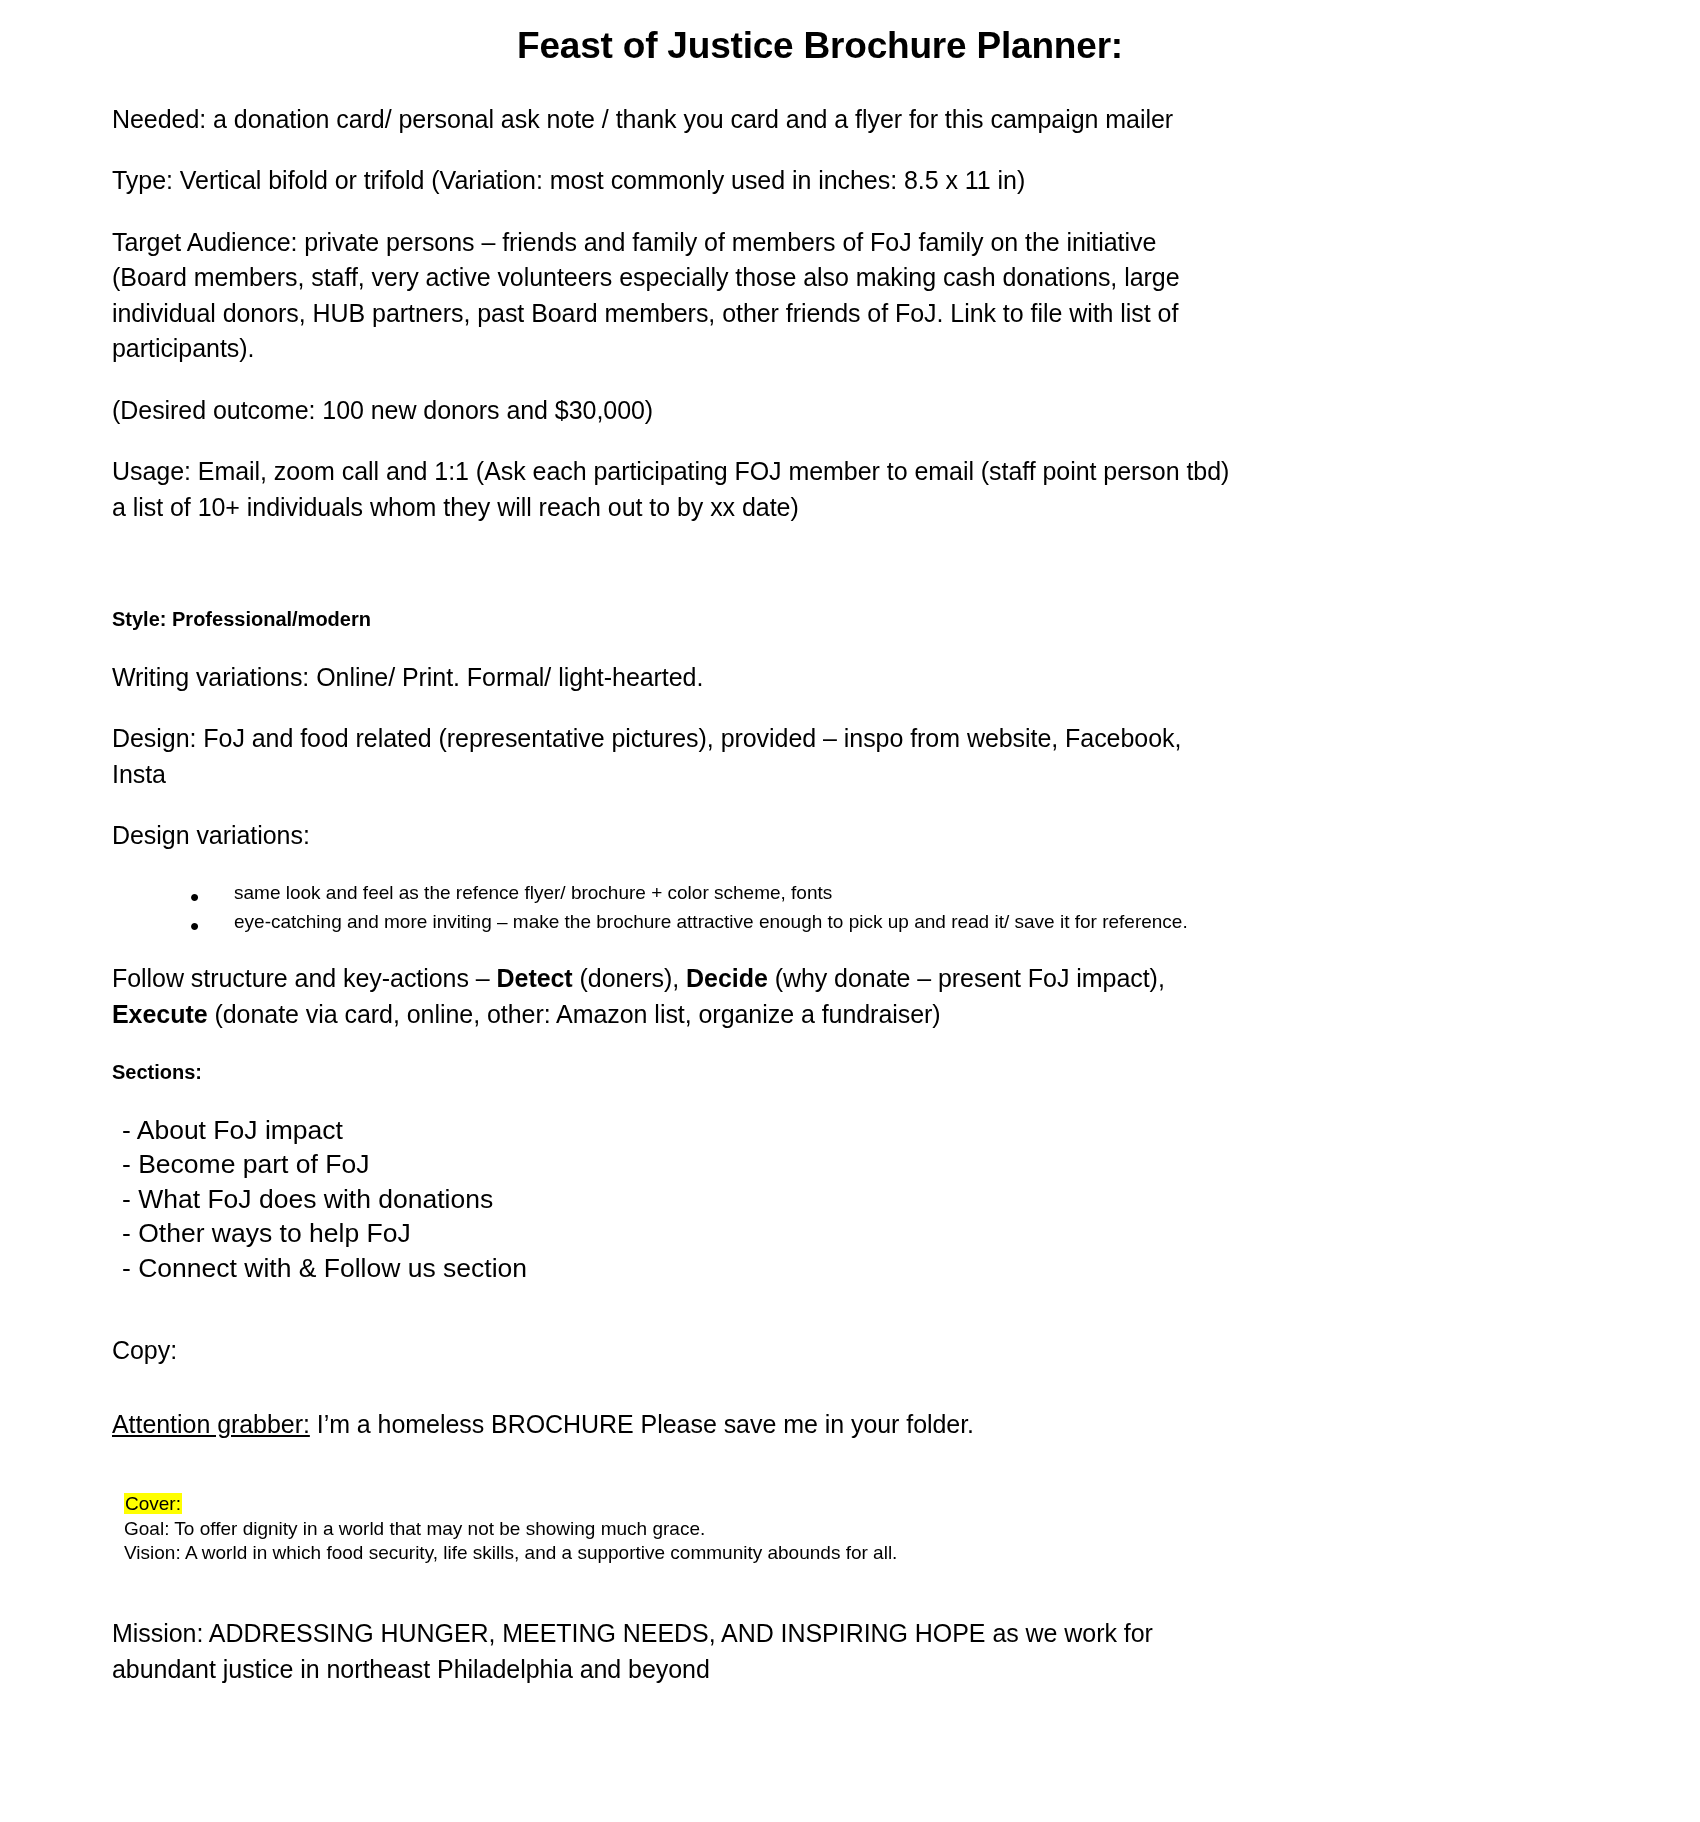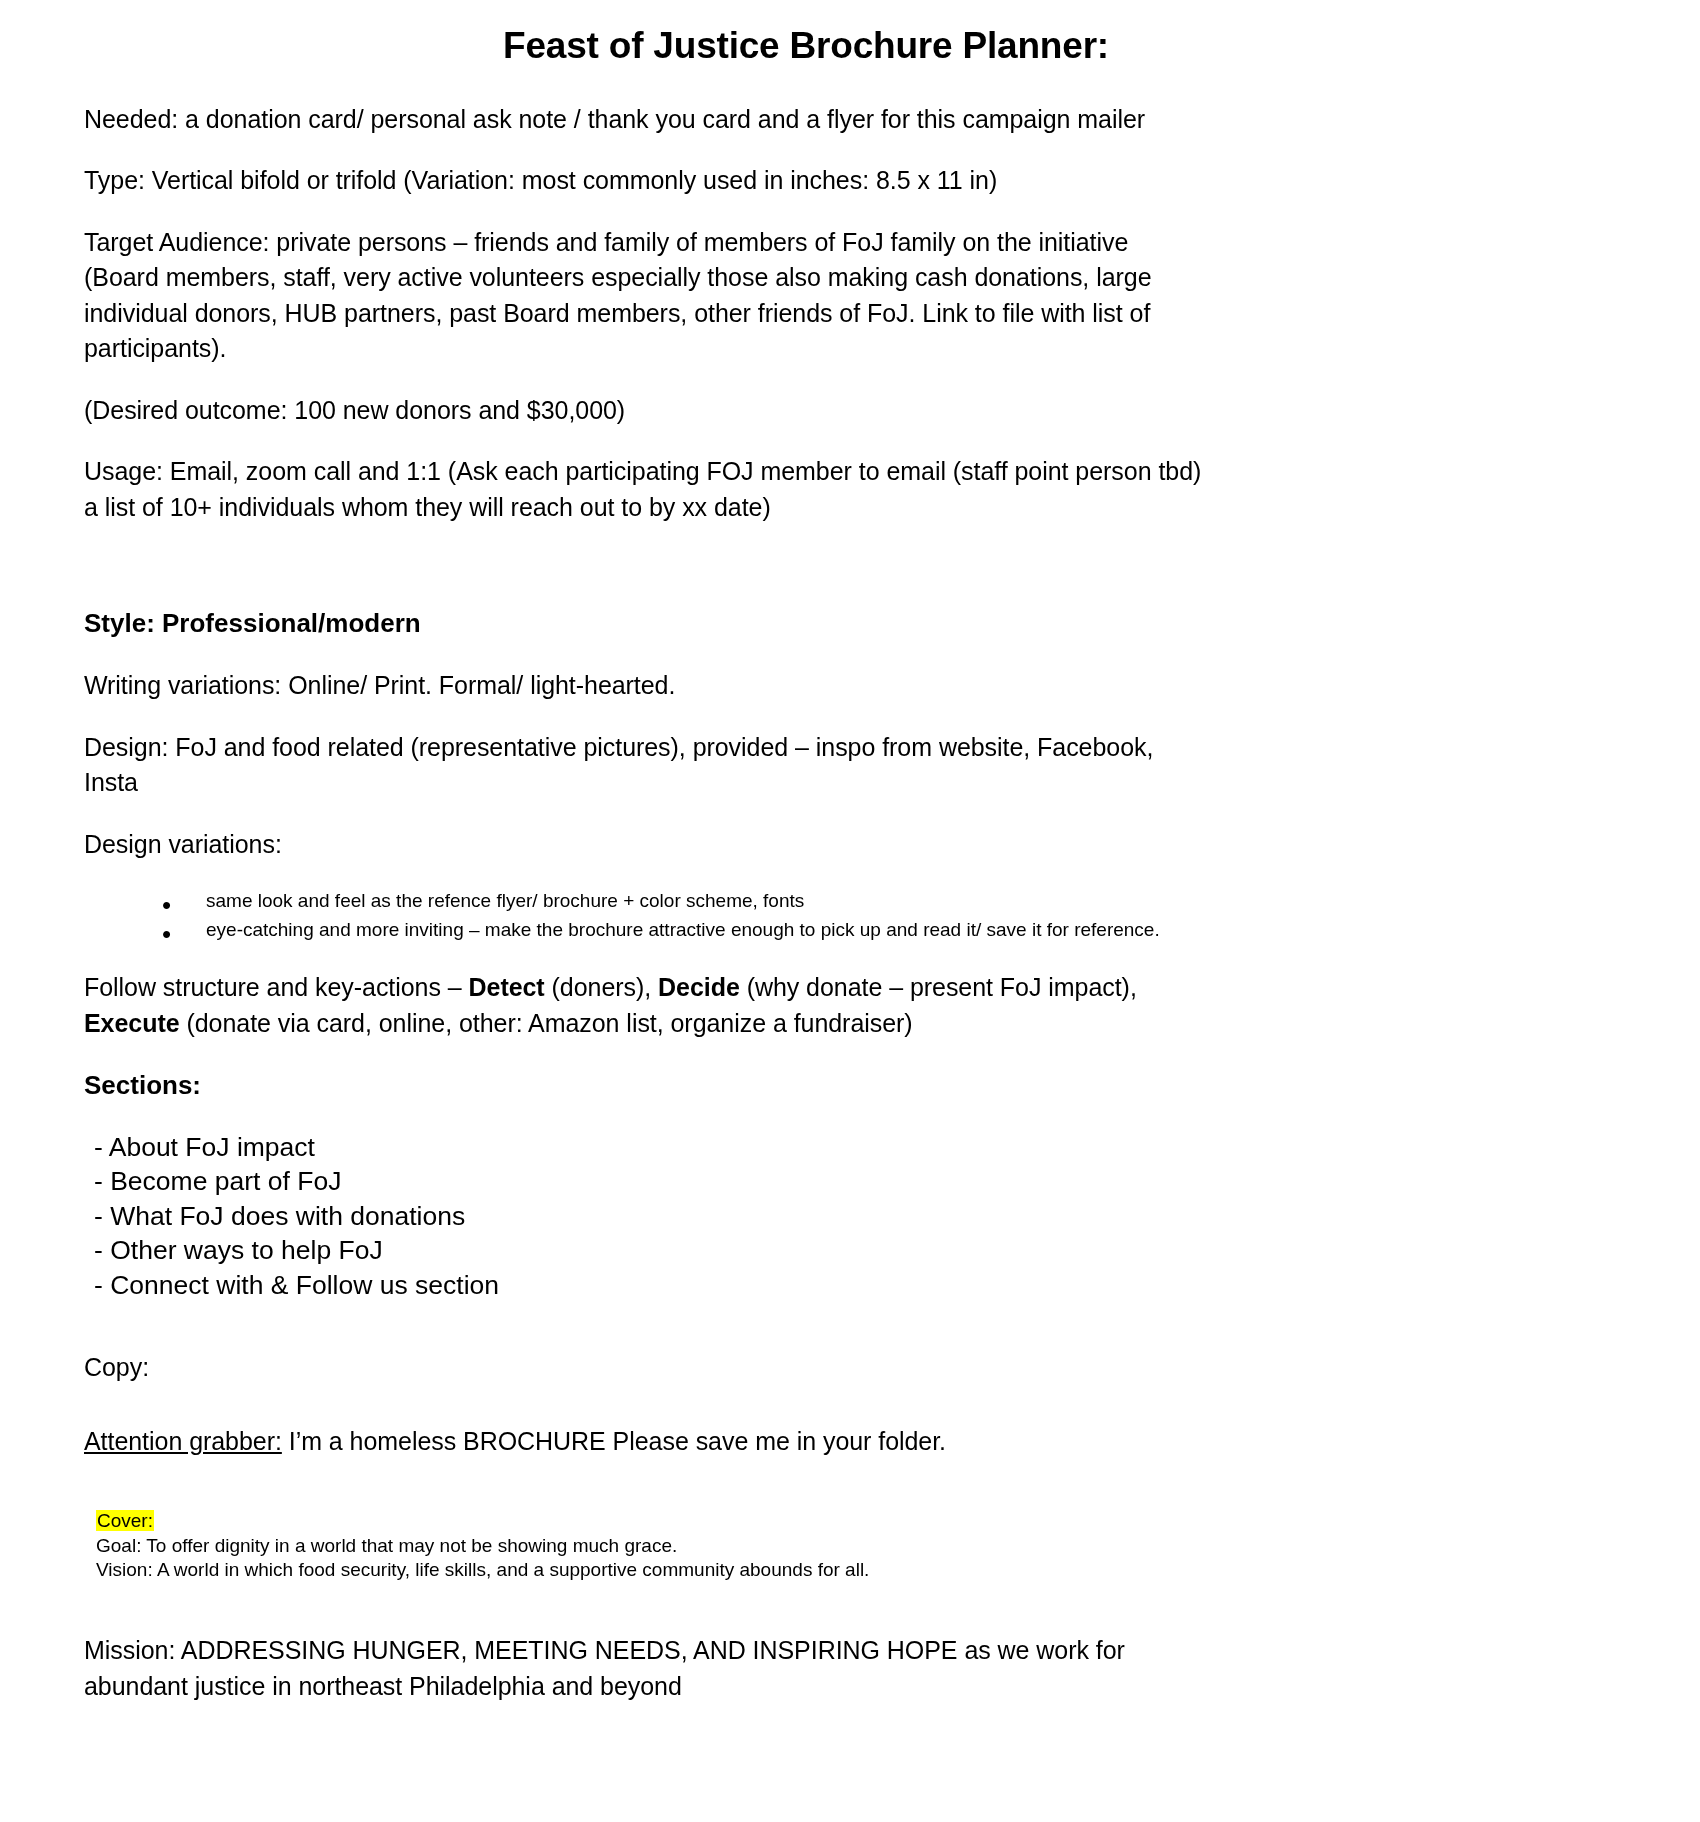--- a/index.html
+++ b/index.html
@@ -14,21 +14,21 @@
     color: #000000;
     -webkit-font-smoothing: antialiased;
   }
 
   .page {
     position: relative;
     width: 1700px;
     height: 1822px;
     background: #ffffff;
     box-sizing: border-box;
-    padding: 14px 172px 0 84px;
+    padding: 14px 172px 0 112px;
   }
 
   .doc-title {
     text-align: center;
     font-size: 37px;
     font-weight: bold;
     line-height: 1.18;
     margin: 10px 0 34px 0;
     letter-spacing: -0.2px;
   }
@@ -42,21 +42,21 @@
   }
 
   .para.tight {
     margin-bottom: 0;
   }
 
   .spacer-lg { height: 54px; }
   .spacer-md { height: 38px; }
 
   .heading {
-    font-size: 26px;
+    font-size: 20px;
     font-weight: bold;
     line-height: 1.42;
     margin: 0 0 26px 0;
   }
 
   ul.bullets {
     margin: 0 0 26px 0;
     padding: 0 0 0 78px;
     list-style: none;
     max-width: 1180px;

